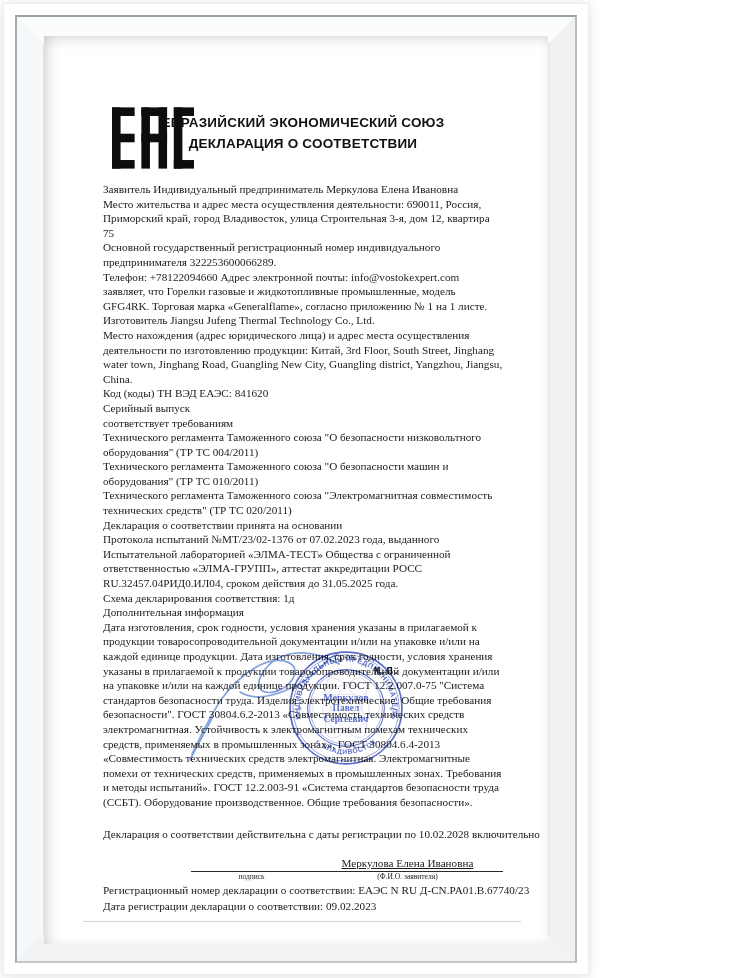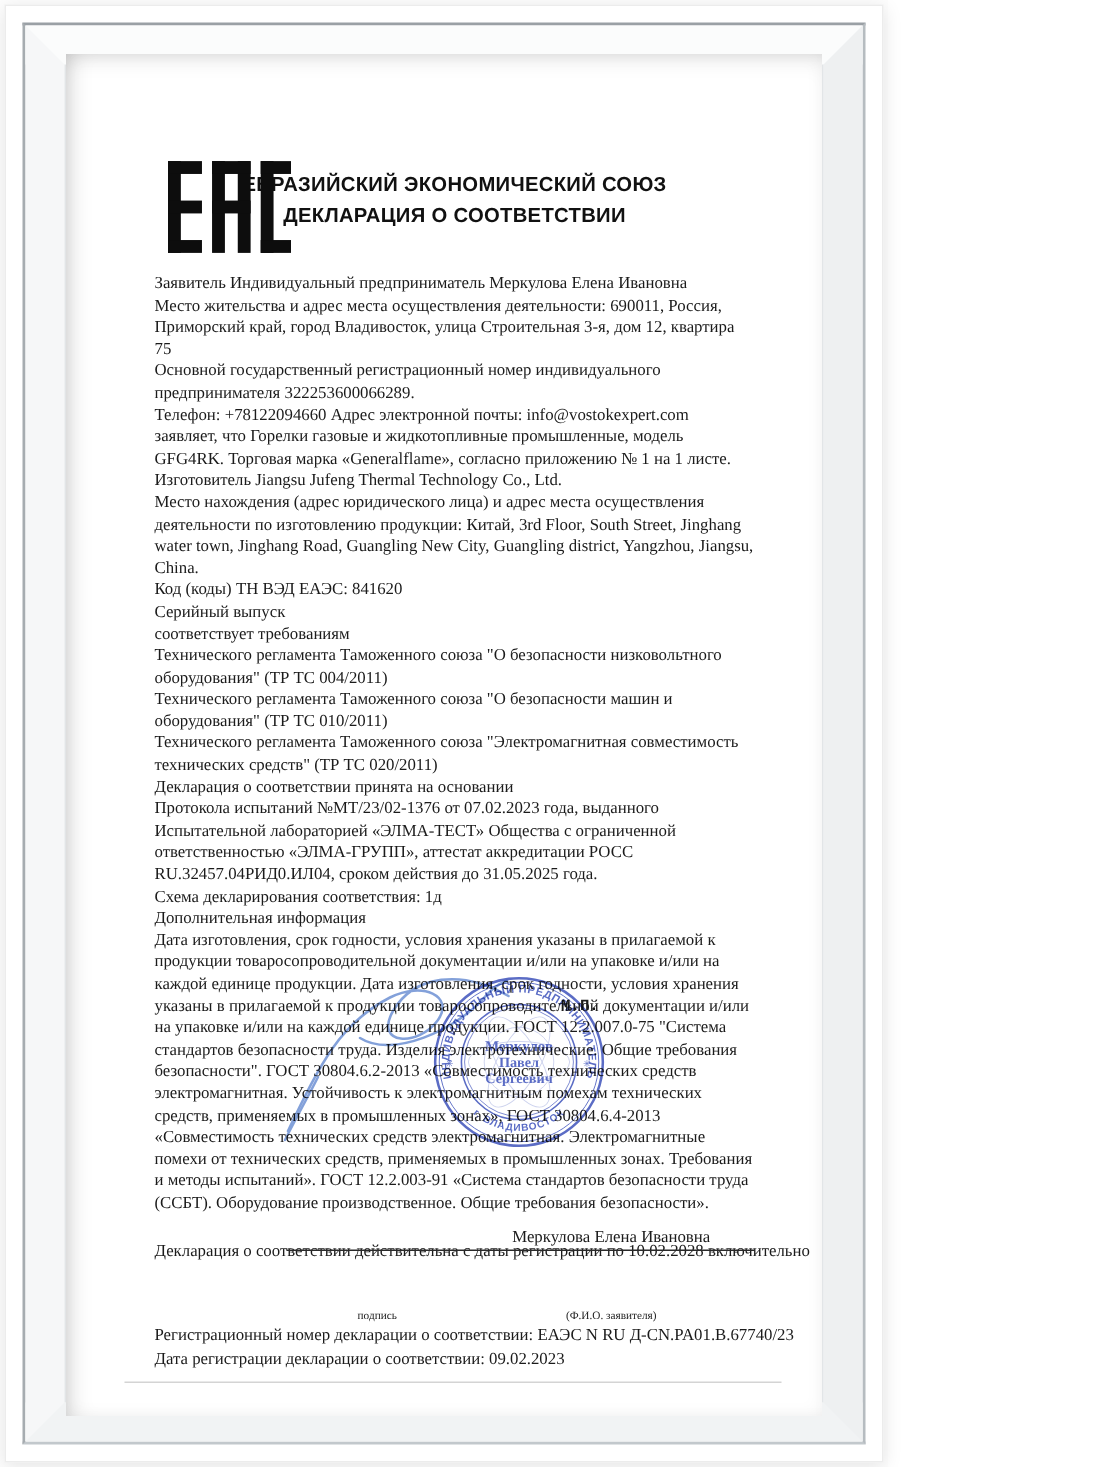--- a/index.html
+++ b/index.html
@@ -35,24 +35,24 @@
   
   .line { font-size:11.2px; line-height:14.6px; }
   .line .b { font-weight:normal; }
   .line.gap { margin-top:17px; }
   .line.nowrap { white-space:nowrap; }
 
   
   .sig-row { display:flex; align-items:flex-end; margin-top:7px; height:33px; }
   .sig-left { margin-left:88px; width:150px; text-align:center; }
   .sig-rule { border-bottom:1px solid #2a2a2a; height:17px; }
-  .sig-cap  { font-size:7.5px; line-height:9px; color:#222;margin-top:38px; }
+  .sig-cap  { font-size:7.5px; line-height:9px; color:#222; }
   .sig-spacer { flex:1; }
   .sig-right { width:237px; text-align:center; }
-  .sig-name { font-size:11.2px; line-height:15px; border-bottom:1px solid #2a2a2a; }
+  .sig-name { font-size:11.2px; line-height:15px; border-bottom:1px solid #2a2a2a;text-decoration:underline; }
   .reg-line { font-size:11.2px; line-height:14px; font-weight:normal; white-space:nowrap; margin-top:2px; }
   .reg-line:first-of-type { margin-top:5px; }
   .thin-rule { border:0; border-top:1px solid #d4d4d4; margin:8px -18px 0 -20px; }
 
   
   .mp { position:absolute; left:330px; top:629px; font-size:10.5px; font-weight:bold; color:#1b1b1b;font-family:Liberation Mono, monospace; }
 
   
   .stamp { position:absolute; left:244px; top:614px; width:116px; height:116px;
            mix-blend-mode:multiply; opacity:.88; }

